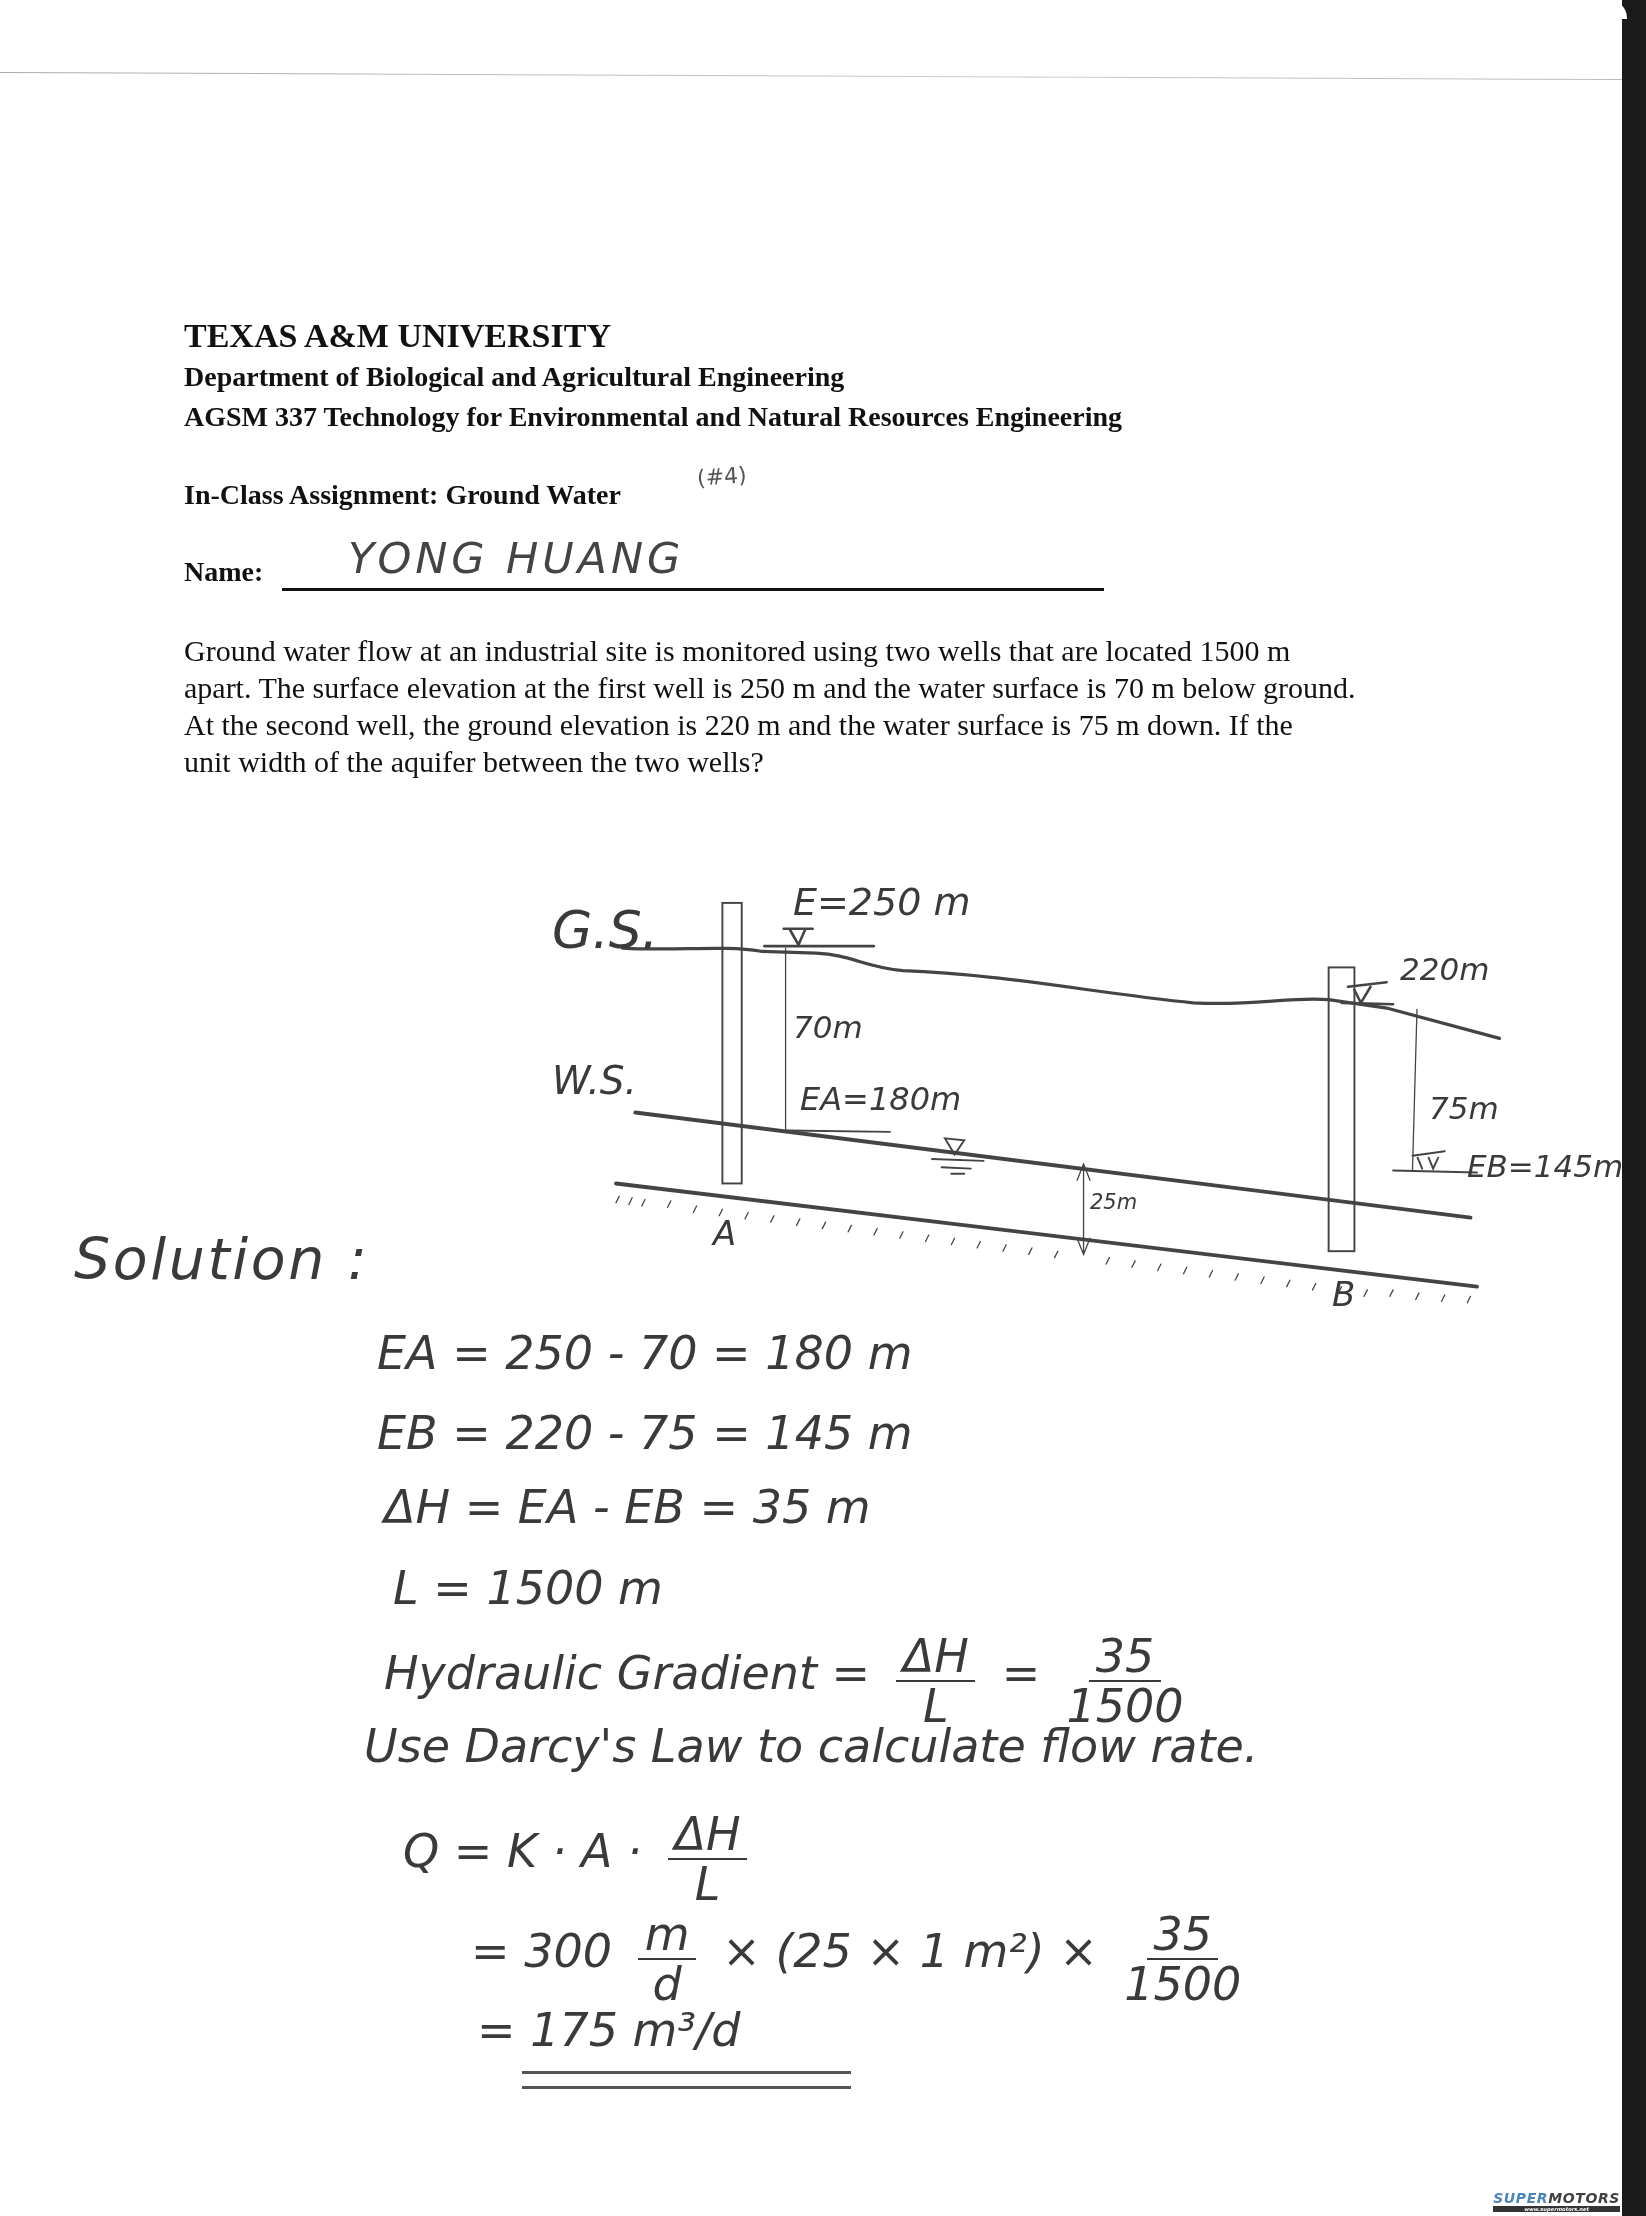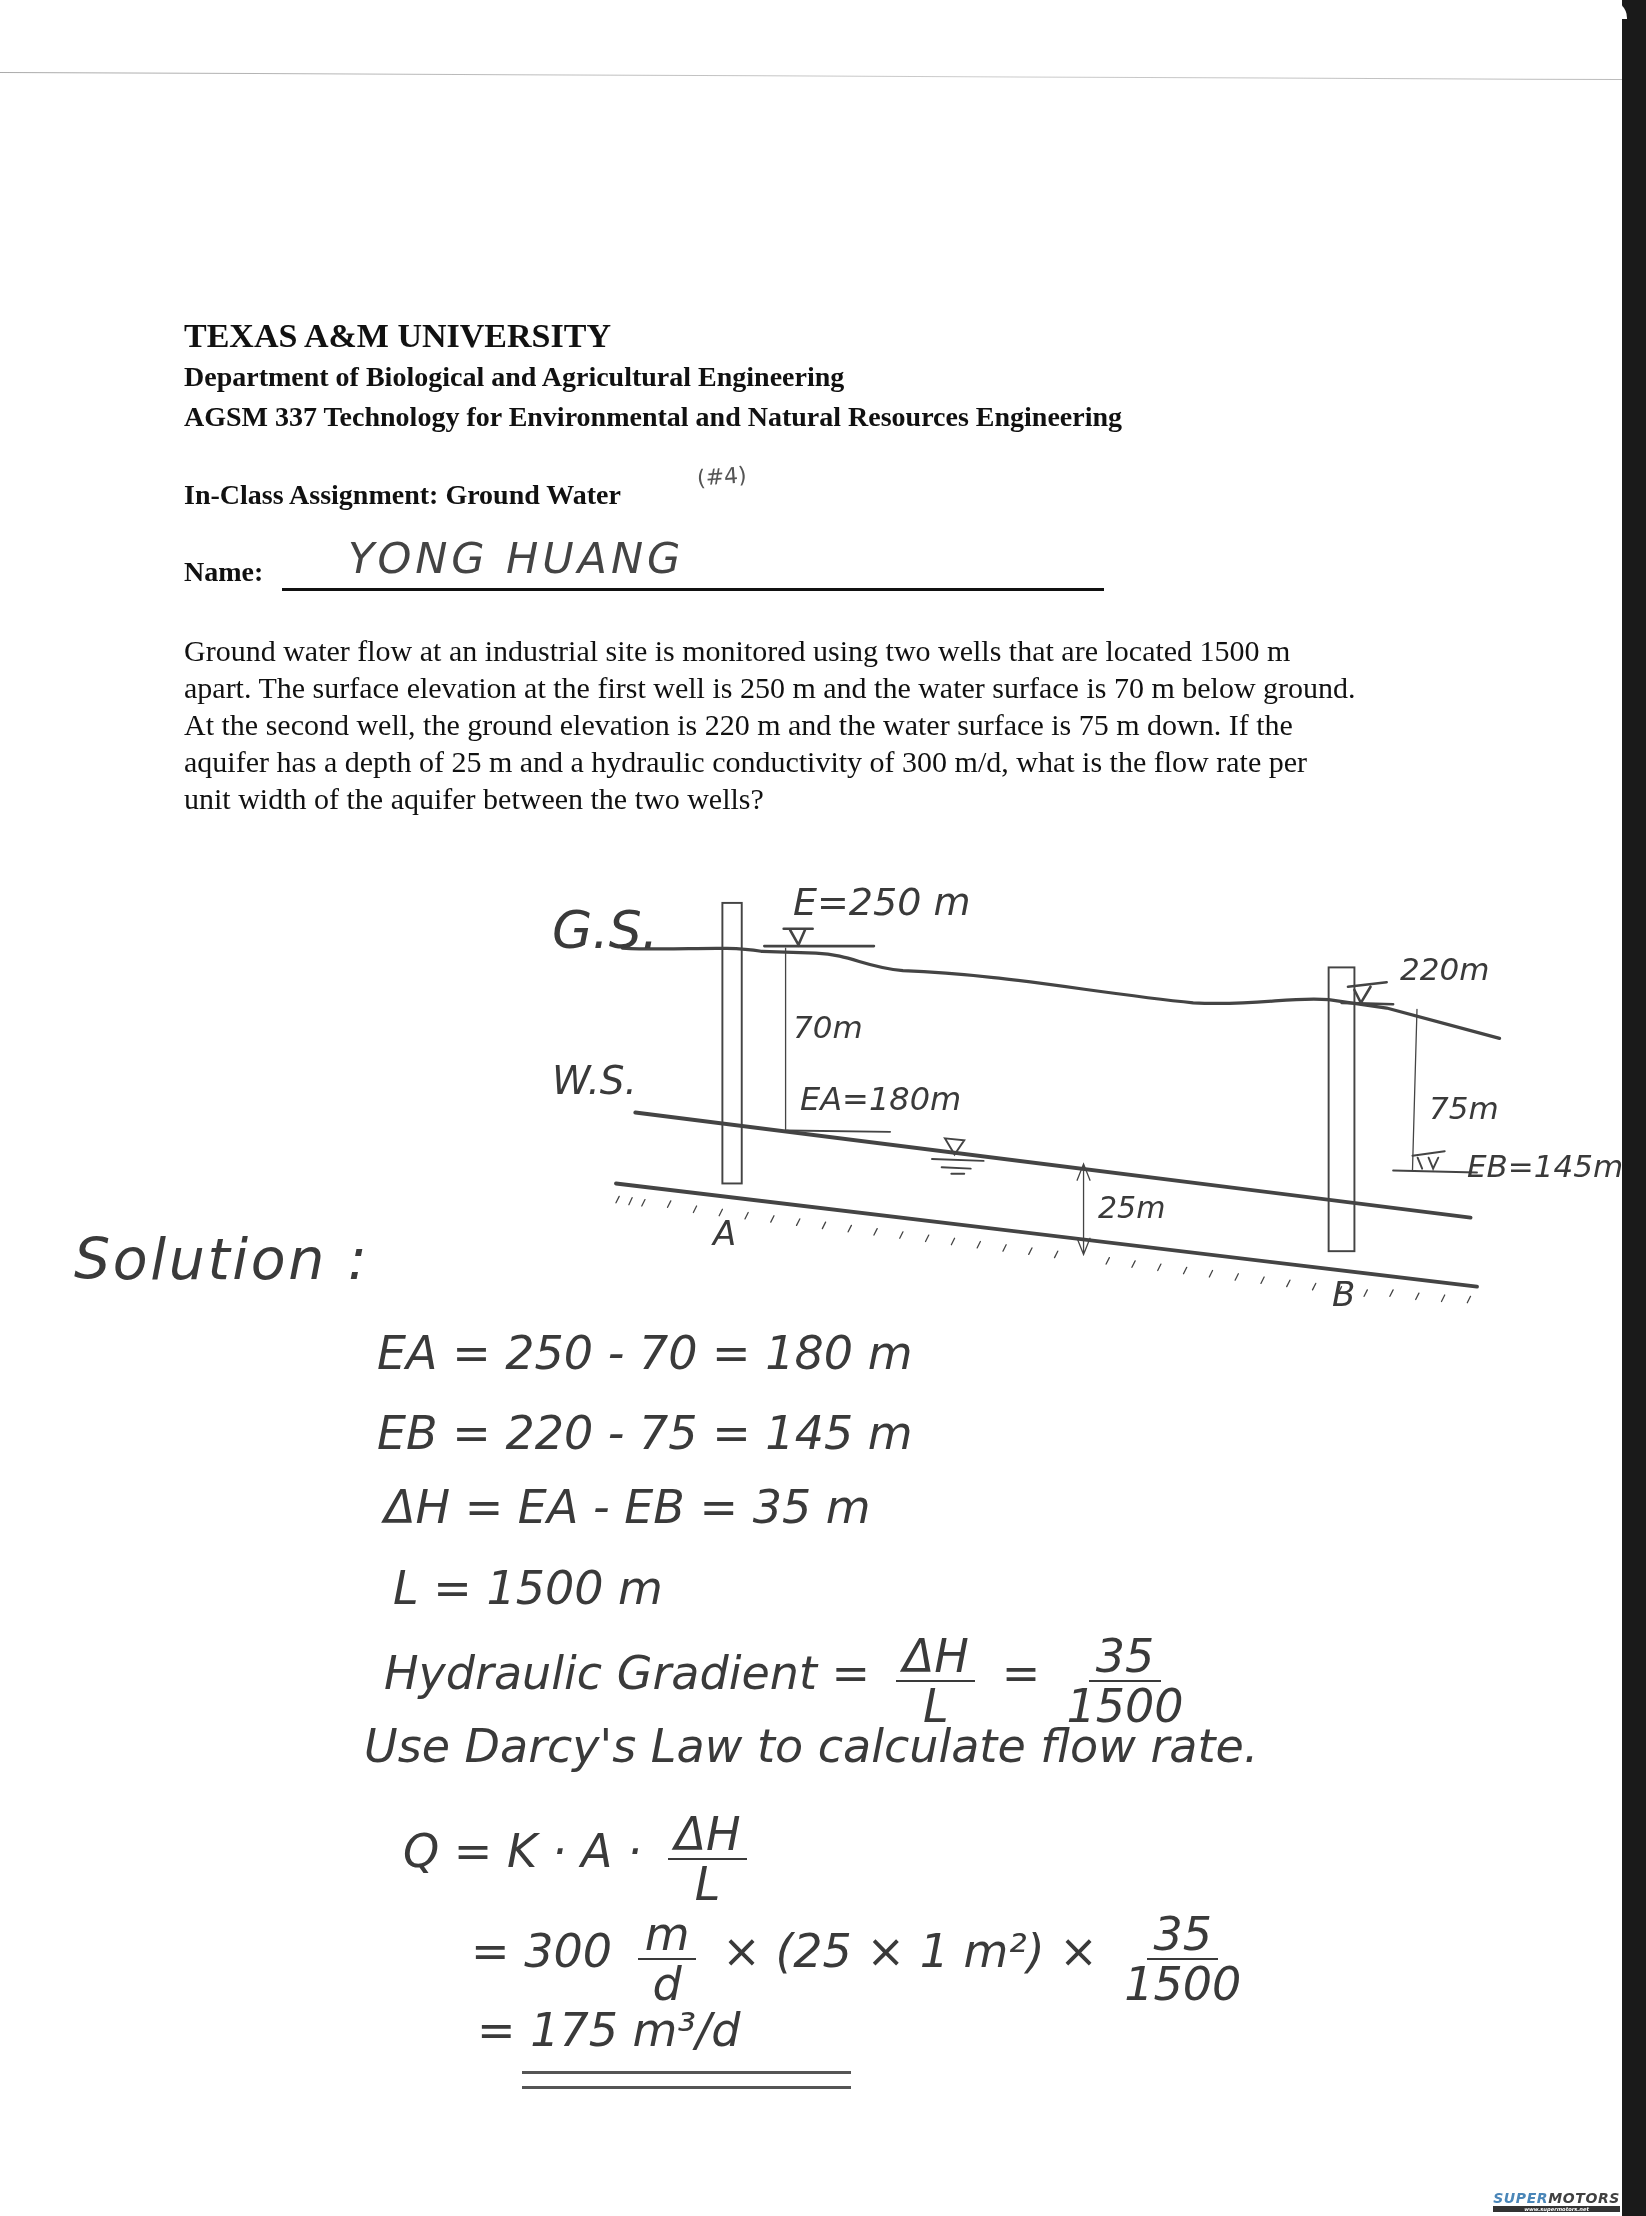--- a/index.html
+++ b/index.html
@@ -99,21 +99,20 @@
 <div class="assign-note">(#4)</div>
 
 <div class="name-row">Name:</div>
 <div class="name-line"></div>
 <div class="name-value">YONG   HUANG</div>
 
 <div class="problem">
   <p>Ground water flow at an industrial site is monitored using two wells that are located 1500 m</p>
   <p>apart. The surface elevation at the first well is 250 m and the water surface is 70 m below ground.</p>
   <p>At the second well, the ground elevation is 220 m and the water surface is 75 m down. If the</p>
-  <p>aquifer has a depth of 25 m and a hydraulic conductivity of 300 m/d, what is the flow rate per</p>
   <p>unit width of the aquifer between the two wells?</p>
 </div>
 
 <svg class="diagram" viewBox="0 0 2552 3436">
   <g stroke="#444" fill="none" stroke-linecap="round">
 
     <path d="M965 1470 C1050 1475,1120 1465,1180 1475 L1265 1478 C1320 1480,1340 1500,1400 1505 C1550 1510,1700 1540,1850 1555 C1950 1560,2000 1545,2060 1550 L2150 1563 L2325 1610" stroke-width="5"></path>
 
     <path d="M985 1725 L2280 1888" stroke-width="6"></path>
 
@@ -145,21 +144,21 @@
 </svg>
 
 <div class="hand" style="left:552px;top:900px;font-size:52px;">G.S.</div>
 <div class="hand" style="left:552px;top:1058px;font-size:39px;">W.S.</div>
 <div class="hand" style="left:793px;top:880px;font-size:38px;">E=250 m</div>
 <div class="hand" style="left:793px;top:1009px;font-size:31px;">70m</div>
 <div class="hand" style="left:800px;top:1080px;font-size:32px;">EA=180m</div>
 <div class="hand" style="left:1400px;top:951px;font-size:31px;">220m</div>
 <div class="hand" style="left:1429px;top:1090px;font-size:31px;">75m</div>
 <div class="hand" style="left:1459px;top:1148px;font-size:31px;margin-left:8px;">EB=145m</div>
-<div class="hand" style="left:1090px;top:1190px;font-size:30px;margin-left:8px;">25m</div>
+<div class="hand" style="left:1090px;top:1190px;font-size:21px;">25m</div>
 <div class="hand" style="left:713px;top:1213px;font-size:34px;">A</div>
 <div class="hand" style="left:1332px;top:1274px;font-size:34px;">B</div>
 
 <div class="hand sol-label">Solution :</div>
 <div class="hand eq eq1">EA = 250 - 70 = 180 m</div>
 <div class="hand eq eq2">EB = 220 - 75 = 145 m</div>
 <div class="hand eq eq3">ΔH = EA - EB = 35 m</div>
 <div class="hand eq eq4">L  =  1500  m</div>
 
 <div class="hand eq eq5">

